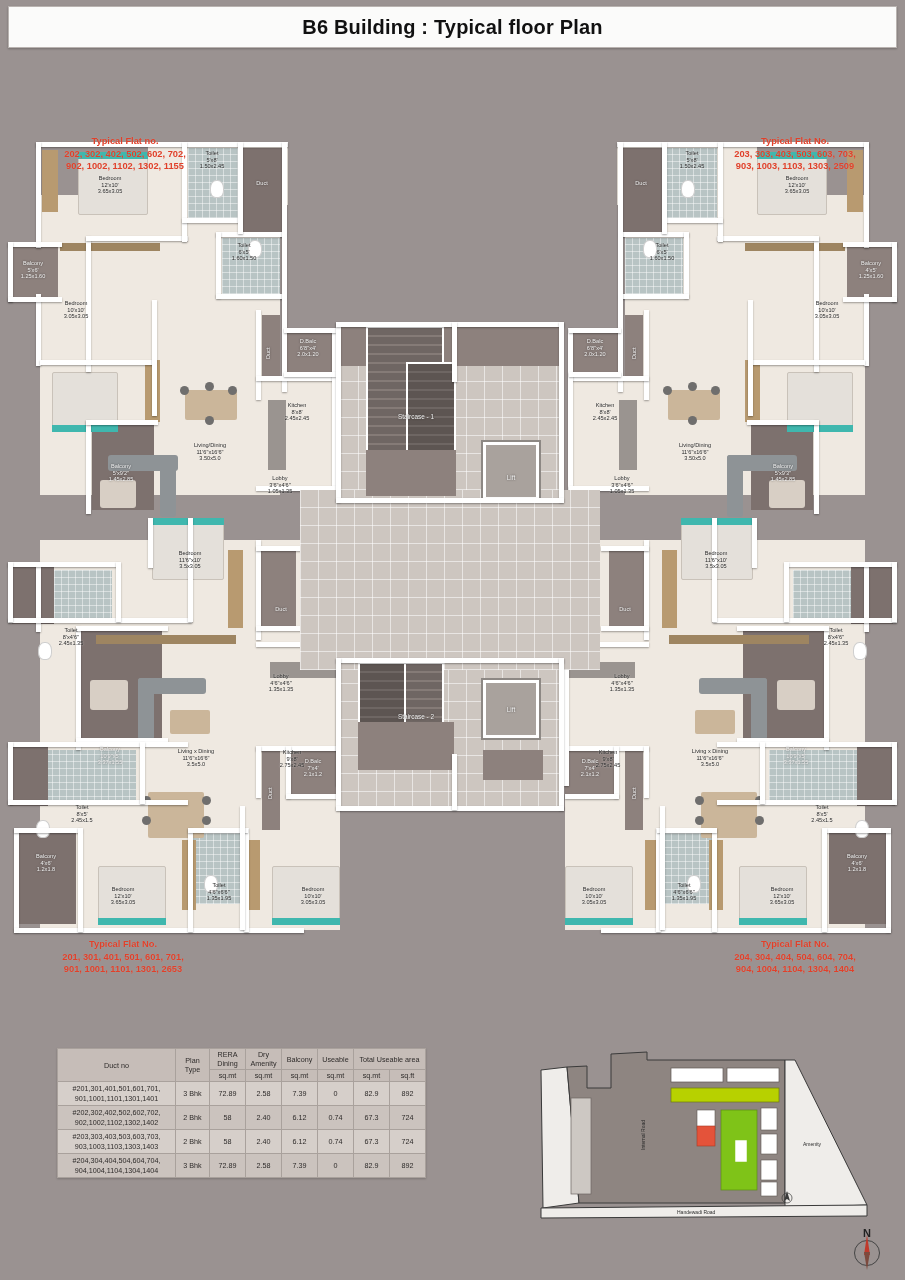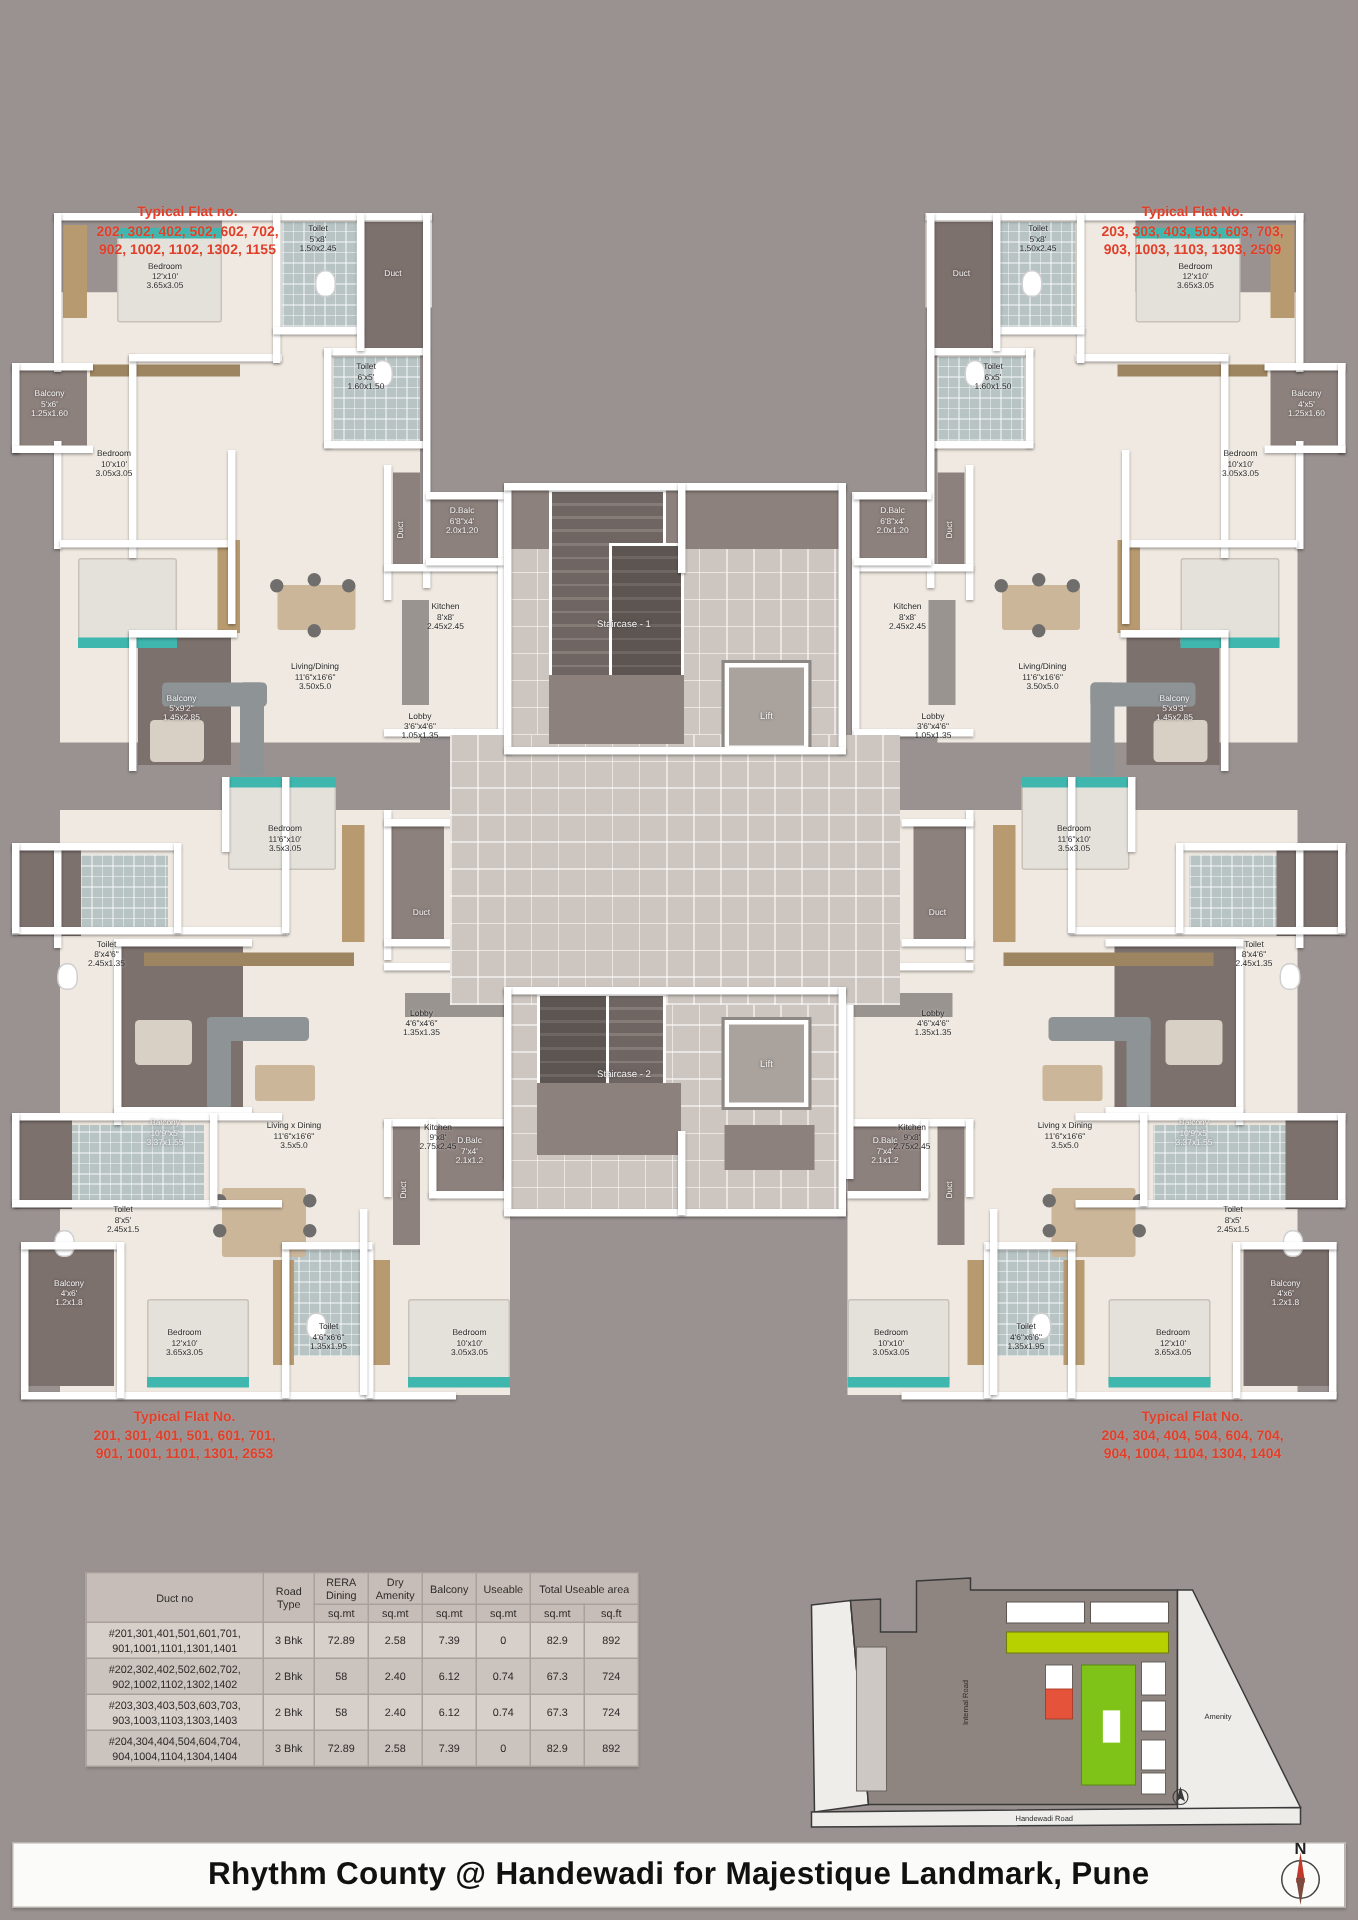--- a/index.html
+++ b/index.html
@@ -203,20 +203,23 @@
   #keyplan svg { display:block; }
   .kp-label {
     font-size: 5px; fill: #2c2c2c; font-family: "Liberation Sans", sans-serif;
   }
 </style>
 </head>
 <body>
 
 <div id="page">
 
+  <div class="titlebar" id="title-top">
+    <span class="txt">B6 Building : Typical floor Plan</span>
+  </div>
 
   <div id="plan">
 
     <div class="slab" style="left:40px;  top:145px; width:240px; height:300px;"></div>
     <div class="slab" style="left:148px; top:95px;  width:140px; height:60px;"></div>
     <div class="slab" style="left:40px;  top:145px; width:120px; height:170px;"></div>
     <div class="mid" style="left:10px;  top:196px; width:48px;  height:52px;"></div>
     <div class="dark" style="left:92px;  top:375px; width:62px;  height:85px;"></div>
     <div class="tile" style="left:188px; top:98px;  width:52px;  height:70px;"></div>
     <div class="tile" style="left:222px; top:188px; width:58px;  height:56px;"></div>
@@ -773,21 +776,21 @@
       <span class="hdr">204, 304, 404, 504, 604, 704,</span>
       <span class="hdr">904, 1004, 1104, 1304, 1404</span>
     </div>
 
   </div>
 
   <table id="unit-table">
     <thead>
       <tr>
         <th rowspan="2">Duct no</th>
-        <th rowspan="2">Road Type</th>
+        <th rowspan="2">Plan Type</th>
         <th>RERA Dining</th>
         <th>Dry Amenity</th>
         <th>Balcony</th>
         <th>Useable</th>
         <th colspan="2">Total Useable area</th>
       </tr>
       <tr>
         <th>sq.mt</th>
         <th>sq.mt</th>
         <th>sq.mt</th>
@@ -876,23 +879,20 @@
       <text class="kp-label" x="118" y="110" transform="rotate(-90 118 110)">Internal Road</text>
       <text class="kp-label" x="150" y="174">Handewadi Road</text>
 
       <g>
         <circle cx="260" cy="158" r="5" fill="none" stroke="#3a3a3a" stroke-width="0.7"></circle>
         <path d="M260 151 L257 161 L260 159 L263 161 Z" fill="#3a3a3a"></path>
       </g>
     </svg>
   </div>
 
-  <div class="titlebar" id="title-bottom">
-    <span class="txt">Rhythm County @ Handewadi for Majestique Landmark, Pune</span>
-  </div>
 
   <div id="compass">
     <span class="n">N</span>
     <div class="ring">
       <div class="needle"></div>
       <div class="needle2"></div>
     </div>
   </div>
 
 </div>

